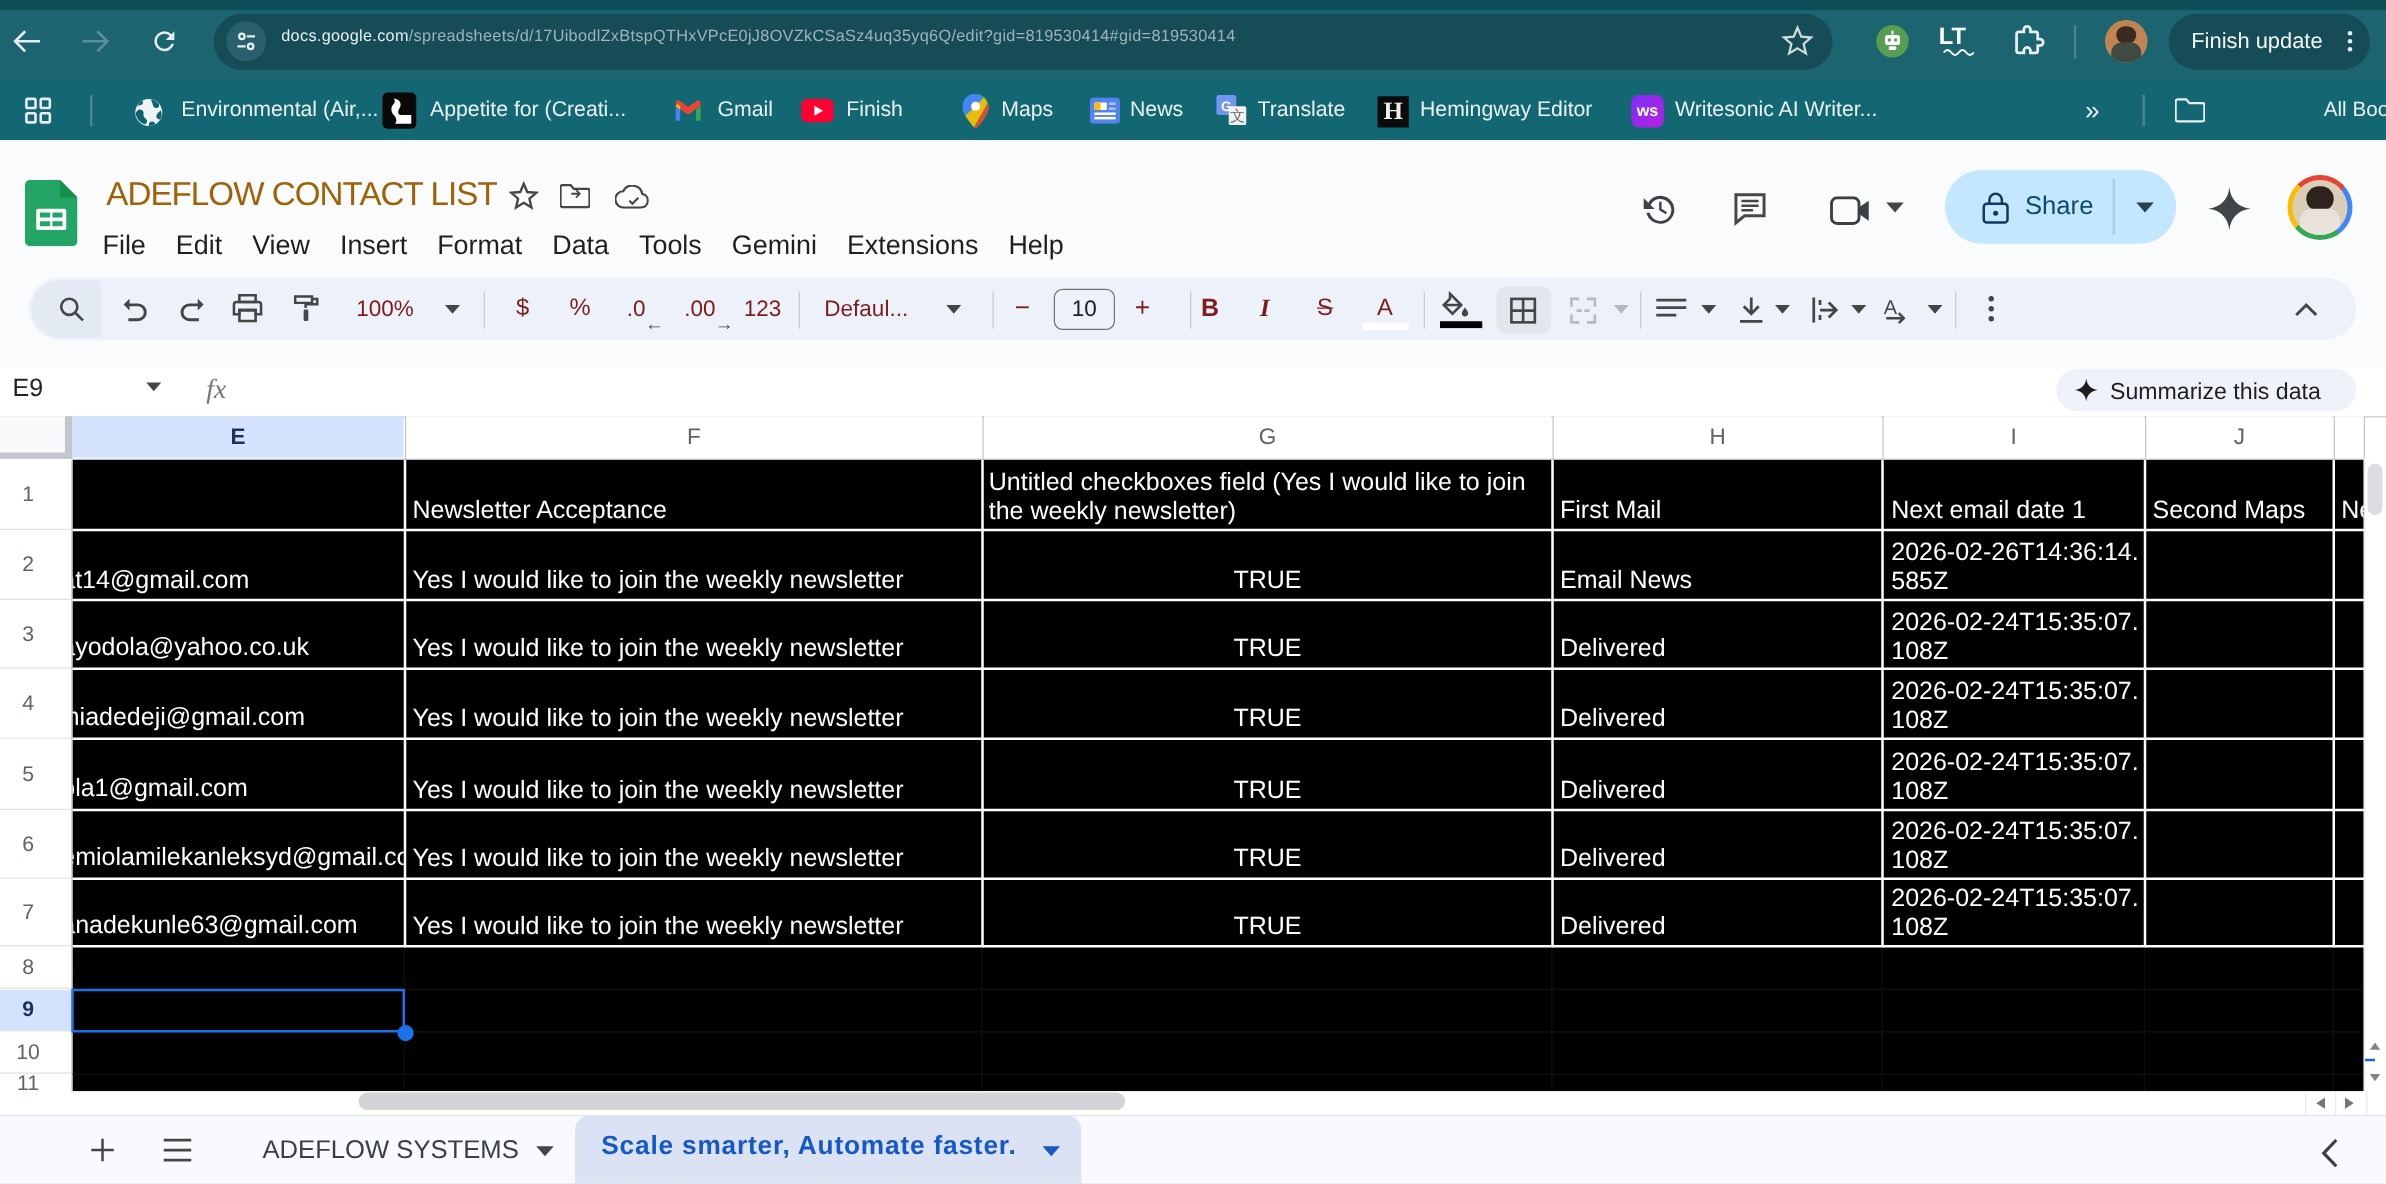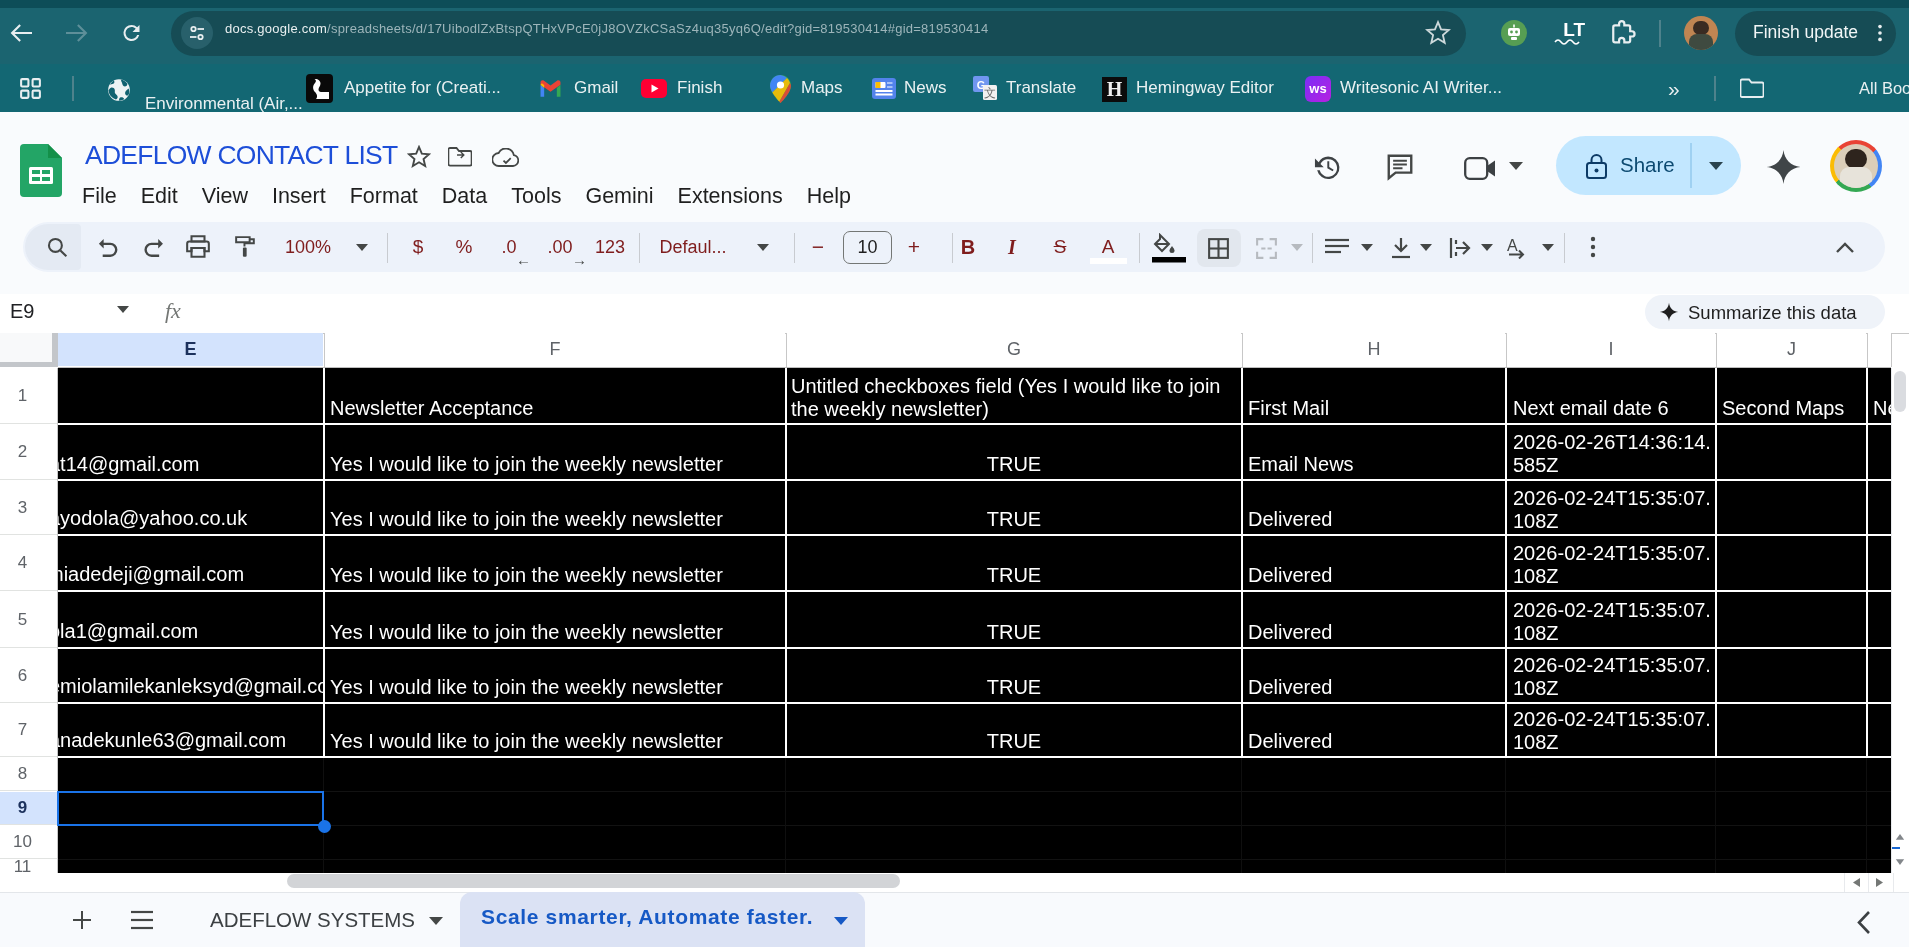--- a/index.html
+++ b/index.html
@@ -56,21 +56,21 @@
 <div class="abs" style="left:1501px;top:20px;width:26px;height:26px;border-radius:13px;background:#579e53;"></div>
 <svg class="abs" style="left:1505px;top:24px" width="18" height="18" viewBox="0 0 18 18">
     <g fill="#fff">
       <rect x="3" y="4" width="12" height="8" rx="2"></rect>
       <rect x="6" y="13" width="6" height="3" rx="1"></rect>
       <circle cx="6.5" cy="8" r="1.4" fill="#579e53"></circle>
       <circle cx="11.5" cy="8" r="1.4" fill="#579e53"></circle>
       <rect x="8.2" y="0.5" width="1.6" height="3"></rect>
     </g>
   </svg>
-<div class="abs" style="left:1551px;top:20px;width:34px;height:28px;color:#fff;font-size:19px;font-weight:700;text-align:right;line-height:20px;">LT<svg width="28" height="7" viewBox="0 0 28 7" style="display:block;margin:-2px auto 0">
+<div class="abs" style="left:1551px;top:20px;width:34px;height:28px;color:#fff;font-size:19px;font-weight:700;text-align:left;line-height:20px;">LT<svg width="28" height="7" viewBox="0 0 28 7" style="display:block;margin:-2px auto 0">
       <path d="M1 4 q3 -4 6 0 q3 4 6 0 q3 -4 6 0 q3 4 6 0" stroke="#fff" stroke-width="1.6" fill="none"></path>
     </svg></div>
 <svg class="abs" style="left:1608px;top:19px" width="28" height="28" viewBox="0 0 24 24">
     <path d="M4.5 10.5V7A1.5 1.5 0 0 1 6 5.5h3.5V4a2.25 2.25 0 0 1 4.5 0v1.5h3.5A1.5 1.5 0 0 1 19 7v3.5h1.5a2.25 2.25 0 0 1 0 4.5H19v3.5a1.5 1.5 0 0 1-1.5 1.5H14v-1.5a2.25 2.25 0 0 0-4.5 0V20H6a1.5 1.5 0 0 1-1.5-1.5V15z" fill="none" stroke="#e8eef0" stroke-width="1.9"></path>
   </svg>
 <div class="abs" style="left:1659px;top:20px;width:2px;height:27px;background:#4e828c;"></div>
 <div class="abs" style="left:1684px;top:16px;width:34px;height:34px;border-radius:17px;background:#c08552;overflow:hidden;">
   <div class="abs" style="left:9px;top:5px;width:16px;height:14px;border-radius:8px;background:#3a2b22;"></div>
   <div class="abs" style="left:5px;top:18px;width:24px;height:16px;border-radius:8px 8px 0 0;background:#3f4a40;"></div>
 </div>
@@ -96,21 +96,21 @@
 <svg class="abs" style="left:106px;top:77px" width="26" height="26" viewBox="0 0 24 24">
     <circle cx="12" cy="12" r="10" fill="#eef3f4"></circle>
     <g fill="#116270">
       <path d="M7 3.2c1.2 1 1 2.4-.2 3-1.1.5-2.4.3-3.2 1.4A10 10 0 0 1 7 3.2z"></path>
       <path d="M14 2.2c2 .5 3.8 1.7 5.2 3.3.8 1 .6 2.3-.5 2.9-1 .6-2.3.3-3-.6-.8-1-.6-2.2-1.3-3.2-.5-.8-.6-1.6-.4-2.4z"></path>
       <path d="M20.8 10.5c.8 1.4.9 3.4.4 5-.5 1.8-1.8 2-2.9 1-1-1-.8-2.5 0-3.6.8-1 1.6-1.7 2.5-2.4z"></path>
       <path d="M4.5 10c1.5-.6 3.2.2 3.6 1.7.3 1.2-.3 2.3.3 3.4.6 1.2 2 1.5 2.3 2.8.3 1.2-.4 2.4-1.6 2.8a10 10 0 0 1-6.8-8.2c.5-1 1.2-2 2.2-2.5z"></path>
       <path d="M13.5 18.8c1.2-.5 2.6 0 3.1 1.2l.2.6a10 10 0 0 1-4.6 1.3c-.4-1.2.1-2.6 1.3-3.1z"></path>
     </g>
   </svg>
-<div class="abs bktxt" style="left:145px;top:94px;">Environmental (Air,...</div>
+<div class="abs bktxt" style="left:145px;top:78px;">Environmental (Air,...</div>
 <div class="abs" style="left:306px;top:74px;width:27px;height:29px;background:#090909;border-radius:4px;"></div>
 <svg class="abs" style="left:308px;top:77px" width="24" height="24" viewBox="0 0 24 24">
     <path d="M21 22H8c2-2 1-5-1-7s-3-6 0-9c1.5-1.5 1-3.5-.5-4 3-.5 6 1.5 6 4.5 0 2.5-2 4-2 6 0 1.5 1 2.5 2.5 2.5H21z" fill="#fdfdfd"></path>
   </svg>
 <div class="abs bktxt" style="left:344px;top:78px;">Appetite for (Creati...</div>
 <svg class="abs" style="left:539px;top:79px" width="23" height="18" viewBox="0 0 24 18">
     <path d="M1.6 18h3.8V9L1.6 5.5z" fill="#4285f4"></path>
     <path d="M18.6 18h3.8V5.5L18.6 9z" fill="#34a853"></path>
     <path d="M1.6 5.5V3.2c0-1.9 2.1-2.9 3.6-1.8L12 6.5 18.8 1.4c1.5-1.1 3.6-.1 3.6 1.8v2.3L12 13z" fill="#ea4335"></path>
     <path d="M1.6 5.5L5.4 9V5.8L3 4z" fill="#fbbc04"></path>
@@ -162,21 +162,21 @@
 <path d="M4 0h24l14 14v35a4 4 0 0 1-4 4H4a4 4 0 0 1-4-4V4a4 4 0 0 1 4-4z" fill="#23a566"></path>
 <path d="M28 0l14 14H28z" fill="#149049"></path>
 <rect x="9" y="23" width="24" height="17" rx="1.5" fill="#fff"></rect>
 <g fill="#23a566">
       <rect x="12" y="26" width="8" height="4"></rect>
       <rect x="22" y="26" width="8" height="4"></rect>
       <rect x="12" y="33" width="8" height="4"></rect>
       <rect x="22" y="33" width="8" height="4"></rect>
     </g>
 </svg>
-<div class="abs" style="left:85px;top:140px;font-size:26.5px;letter-spacing:-0.75px;color:#1d4ed8;">ADEFLOW CONTACT LIST</div>
+<div class="abs" style="left:85px;top:140px;font-size:26.5px;letter-spacing:-0.75px;color:#a16207;">ADEFLOW CONTACT LIST</div>
 <svg class="abs" style="left:407px;top:145px" width="24" height="24" viewBox="0 0 24 24">
     <path d="M12 17.27L18.18 21l-1.64-7.03L22 9.24l-7.19-.61L12 2 9.19 8.63 2 9.24l5.46 4.73L5.82 21z" fill="none" stroke="#444746" stroke-width="1.9"></path>
   </svg>
 <svg class="abs" style="left:448px;top:146px" width="24" height="22" viewBox="0 0 24 22">
     <path d="M2 2h6.5l2.5 3H22a1.6 1.6 0 0 1 1.6 1.6V18a1.6 1.6 0 0 1-1.6 1.6H2A1.6 1.6 0 0 1 .4 18V3.6A1.6 1.6 0 0 1 2 2z" fill="none" stroke="#444746" stroke-width="1.8"></path>
     <path d="M11 12.3h6.2l-2.2-2.2 1.2-1.2 4.3 4.3-4.3 4.3-1.2-1.2 2.2-2.2H11z" transform="translate(0,-1.8) scale(0.82)" fill="#444746"></path>
   </svg>
 <svg class="abs" style="left:492px;top:148px" width="27" height="19" viewBox="0 0 27 19">
     <path d="M21.8 7.1A8.1 8.1 0 0 0 6.6 5 6.5 6.5 0 0 0 7 18h14a5.5 5.5 0 0 0 .8-10.9z" fill="none" stroke="#444746" stroke-width="1.8"></path>
     <path d="M11.5 12.6l2.4 2.4 4.8-4.8" fill="none" stroke="#444746" stroke-width="1.8"></path>
@@ -414,21 +414,21 @@
 <div class="abs" style="left:323px;top:758px;width:1px;height:115px;background:#0f0f0f;"></div>
 <div class="abs" style="left:785px;top:758px;width:1px;height:115px;background:#0f0f0f;"></div>
 <div class="abs" style="left:1241px;top:758px;width:1px;height:115px;background:#0f0f0f;"></div>
 <div class="abs" style="left:1505px;top:758px;width:1px;height:115px;background:#0f0f0f;"></div>
 <div class="abs" style="left:1715px;top:758px;width:1px;height:115px;background:#0f0f0f;"></div>
 <div class="abs" style="left:1866px;top:758px;width:1px;height:115px;background:#0f0f0f;"></div>
 
 <div class="cellt" style="left:330px;top:397px;">Newsletter Acceptance</div>
 <div class="cellt" style="left:791px;top:375px;line-height:22.5px;">Untitled checkboxes field (Yes I would like to join<br>the weekly newsletter)</div>
 <div class="cellt" style="left:1248px;top:397px;">First Mail</div>
-<div class="cellt" style="left:1513px;top:397px;">Next email date 6</div>
+<div class="cellt" style="left:1513px;top:397px;">Next email date 1</div>
 <div class="cellt" style="left:1722px;top:397px;">Second Maps</div>
 <div class="abs" style="left:1868px;top:368px;width:23px;height:57px;overflow:hidden;">
     <span class="cellt" style="left:5px;top:29px;">Next email date 2</span>
   </div>
 
 <div class="abs" style="left:58px;top:425px;width:265px;height:55px;overflow:hidden;">
     <span class="cellt" style="left:-9px;bottom:4px;">at14@gmail.com</span>
   </div>
 <div class="abs" style="left:58px;top:481px;width:265px;height:53px;overflow:hidden;">
     <span class="cellt" style="left:-9px;bottom:4px;">ayodola@yahoo.co.uk</span>

